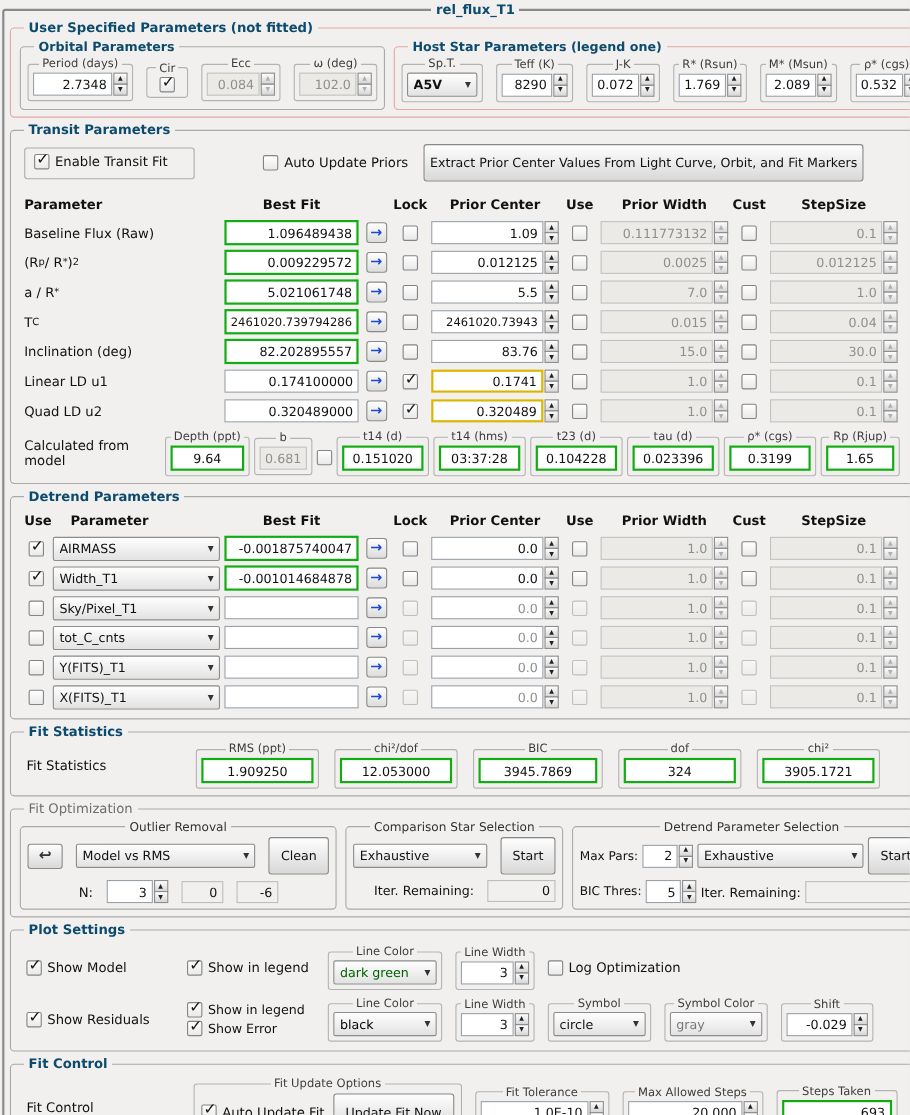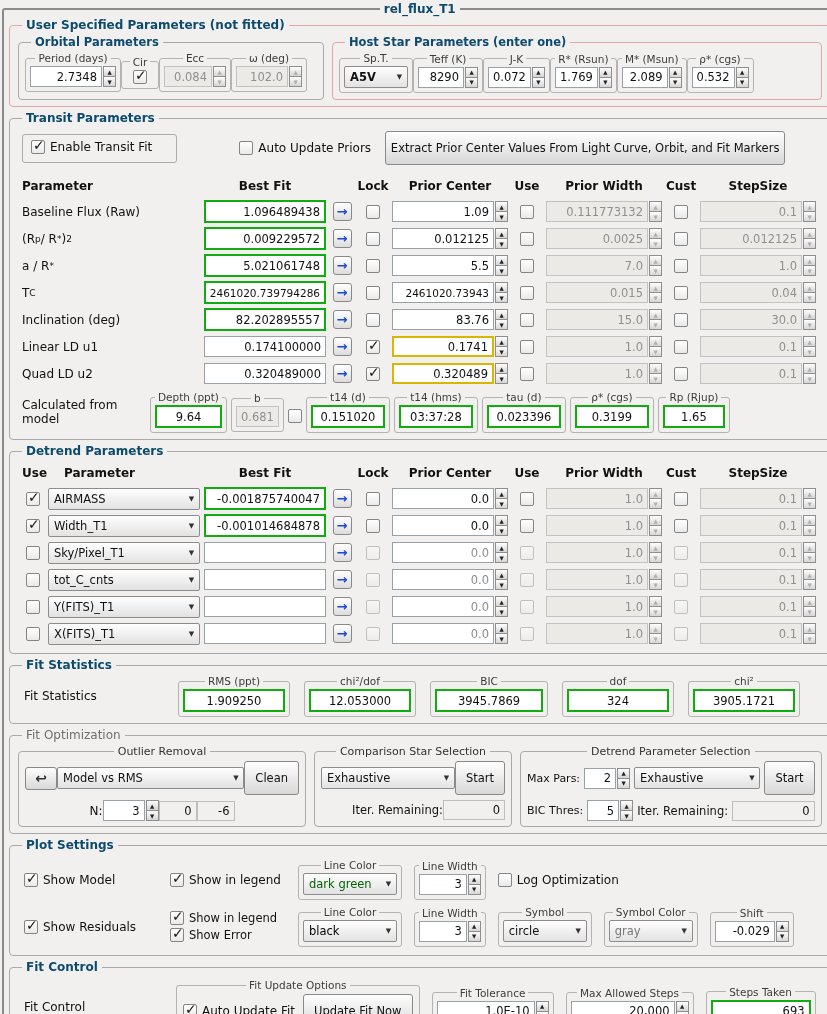--- a/index.html
+++ b/index.html
@@ -11,21 +11,21 @@
 fieldset.win>legend{margin:0 auto}
 fieldset.sec{margin-bottom:4px}
 fieldset.pink{border-color:#e5a7a7}
 fieldset.sub>legend{font-size:11.5px}
 fieldset.sub2{padding:3px 6px 5px}
 fieldset.sub2>legend{margin:0 auto;font-weight:normal;font-size:11px;color:#333}
 fieldset.mini{padding:2px 4px 4px;border-radius:3px;border-color:#b3b3b3}
 fieldset.mini>legend{margin:0 auto;font-weight:normal;font-size:10.5px;color:#3c3c3c;padding:0 3px}
 fieldset.grayleg>legend{color:#6e6e6e;font-weight:normal}
 .row{display:flex;align-items:center}
-.g4{gap:4px}.g6{gap:0}.g8{gap:8px}
+.g4{gap:4px}.g6{gap:12px}.g8{gap:8px}
 .w100{width:100%}
 .vbox{display:inline-flex;align-items:center;justify-content:flex-end;height:21px;background:#fff;border:1px solid #98a0a8;padding:0 4px;font-size:11.5px;white-space:nowrap;overflow:hidden}
 .vbox.ctr{justify-content:center}
 .vbox.green{border:2px solid #12ab12;height:23px}
 .vbox.orange{border:2px solid #dcb501;height:23px}
 .vbox.dis{background:#eceae7;color:#8f8f8f;border-color:#c2c2c2}
 .vbox.dim{color:#8f8f8f}
 .spin{display:inline-flex;align-items:stretch;height:21px}
 .spin>.vbox{flex:1;min-width:0;height:auto}
 .sbs{display:flex;flex-direction:column;width:13px;margin-left:1px}
@@ -111,21 +111,21 @@
                 <span class="vbox dis">102.0</span>
                 <span class="sbs">
                   <span class="sb up"></span>
                   <span class="sb dn"></span>
                 </span>
               </span>
   </fieldset>
  </div>
  </fieldset>
  <fieldset class="sub pink" style="flex:1">
- <legend>Host Star Parameters (enter one)</legend>
+ <legend>Host Star Parameters (legend one)</legend>
  <div class="row g6">
   <fieldset class="mini" style="width:74px"><legend>Sp.T.</legend>
    <span class="combo w100">
                 <span class="cv bold">A5V</span>
                 <span class="ca"></span>
               </span>
   </fieldset>
   <fieldset class="mini" style="width:70px"><legend>Teff (K)</legend>
    <span class="spin w100">
                 <span class="vbox">8290</span>
@@ -527,20 +527,21 @@
         </span>
 </div>
 
 <div class="row g4" style="margin-top:4px;padding:0 6px">
  <span style="width:124px">Calculated from model</span>
  <fieldset class="mini" style="width:72px"><legend>Depth (ppt)</legend><span class="vbox green w100 ctr">9.64</span></fieldset>
  <fieldset class="mini" style="width:48px"><legend>b</legend><span class="vbox dis w100 ctr">0.681</span></fieldset>
  <span class="cb" style="margin-top:8px"></span>
  <fieldset class="mini" style="width:84px"><legend>t14 (d)</legend><span class="vbox green w100 ctr">0.151020</span></fieldset>
  <fieldset class="mini" style="width:84px"><legend>t14 (hms)</legend><span class="vbox green w100 ctr">03:37:28</span></fieldset>
+ <fieldset class="mini" style="width:84px"><legend>t23 (d)</legend><span class="vbox green w100 ctr">0.104228</span></fieldset>
  <fieldset class="mini" style="width:84px"><legend>tau (d)</legend><span class="vbox green w100 ctr">0.023396</span></fieldset>
  <fieldset class="mini" style="width:84px"><legend>ρ* (cgs)</legend><span class="vbox green w100 ctr">0.3199</span></fieldset>
  <fieldset class="mini" style="width:72px"><legend>Rp (Rjup)</legend><span class="vbox green w100 ctr">1.65</span></fieldset>
 </div>
 </fieldset>
 
 <fieldset class="sec">
 <legend>Detrend Parameters</legend>
 <div class="tr th">
  <span class="c cdu" style="justify-content:flex-start">Use</span>

